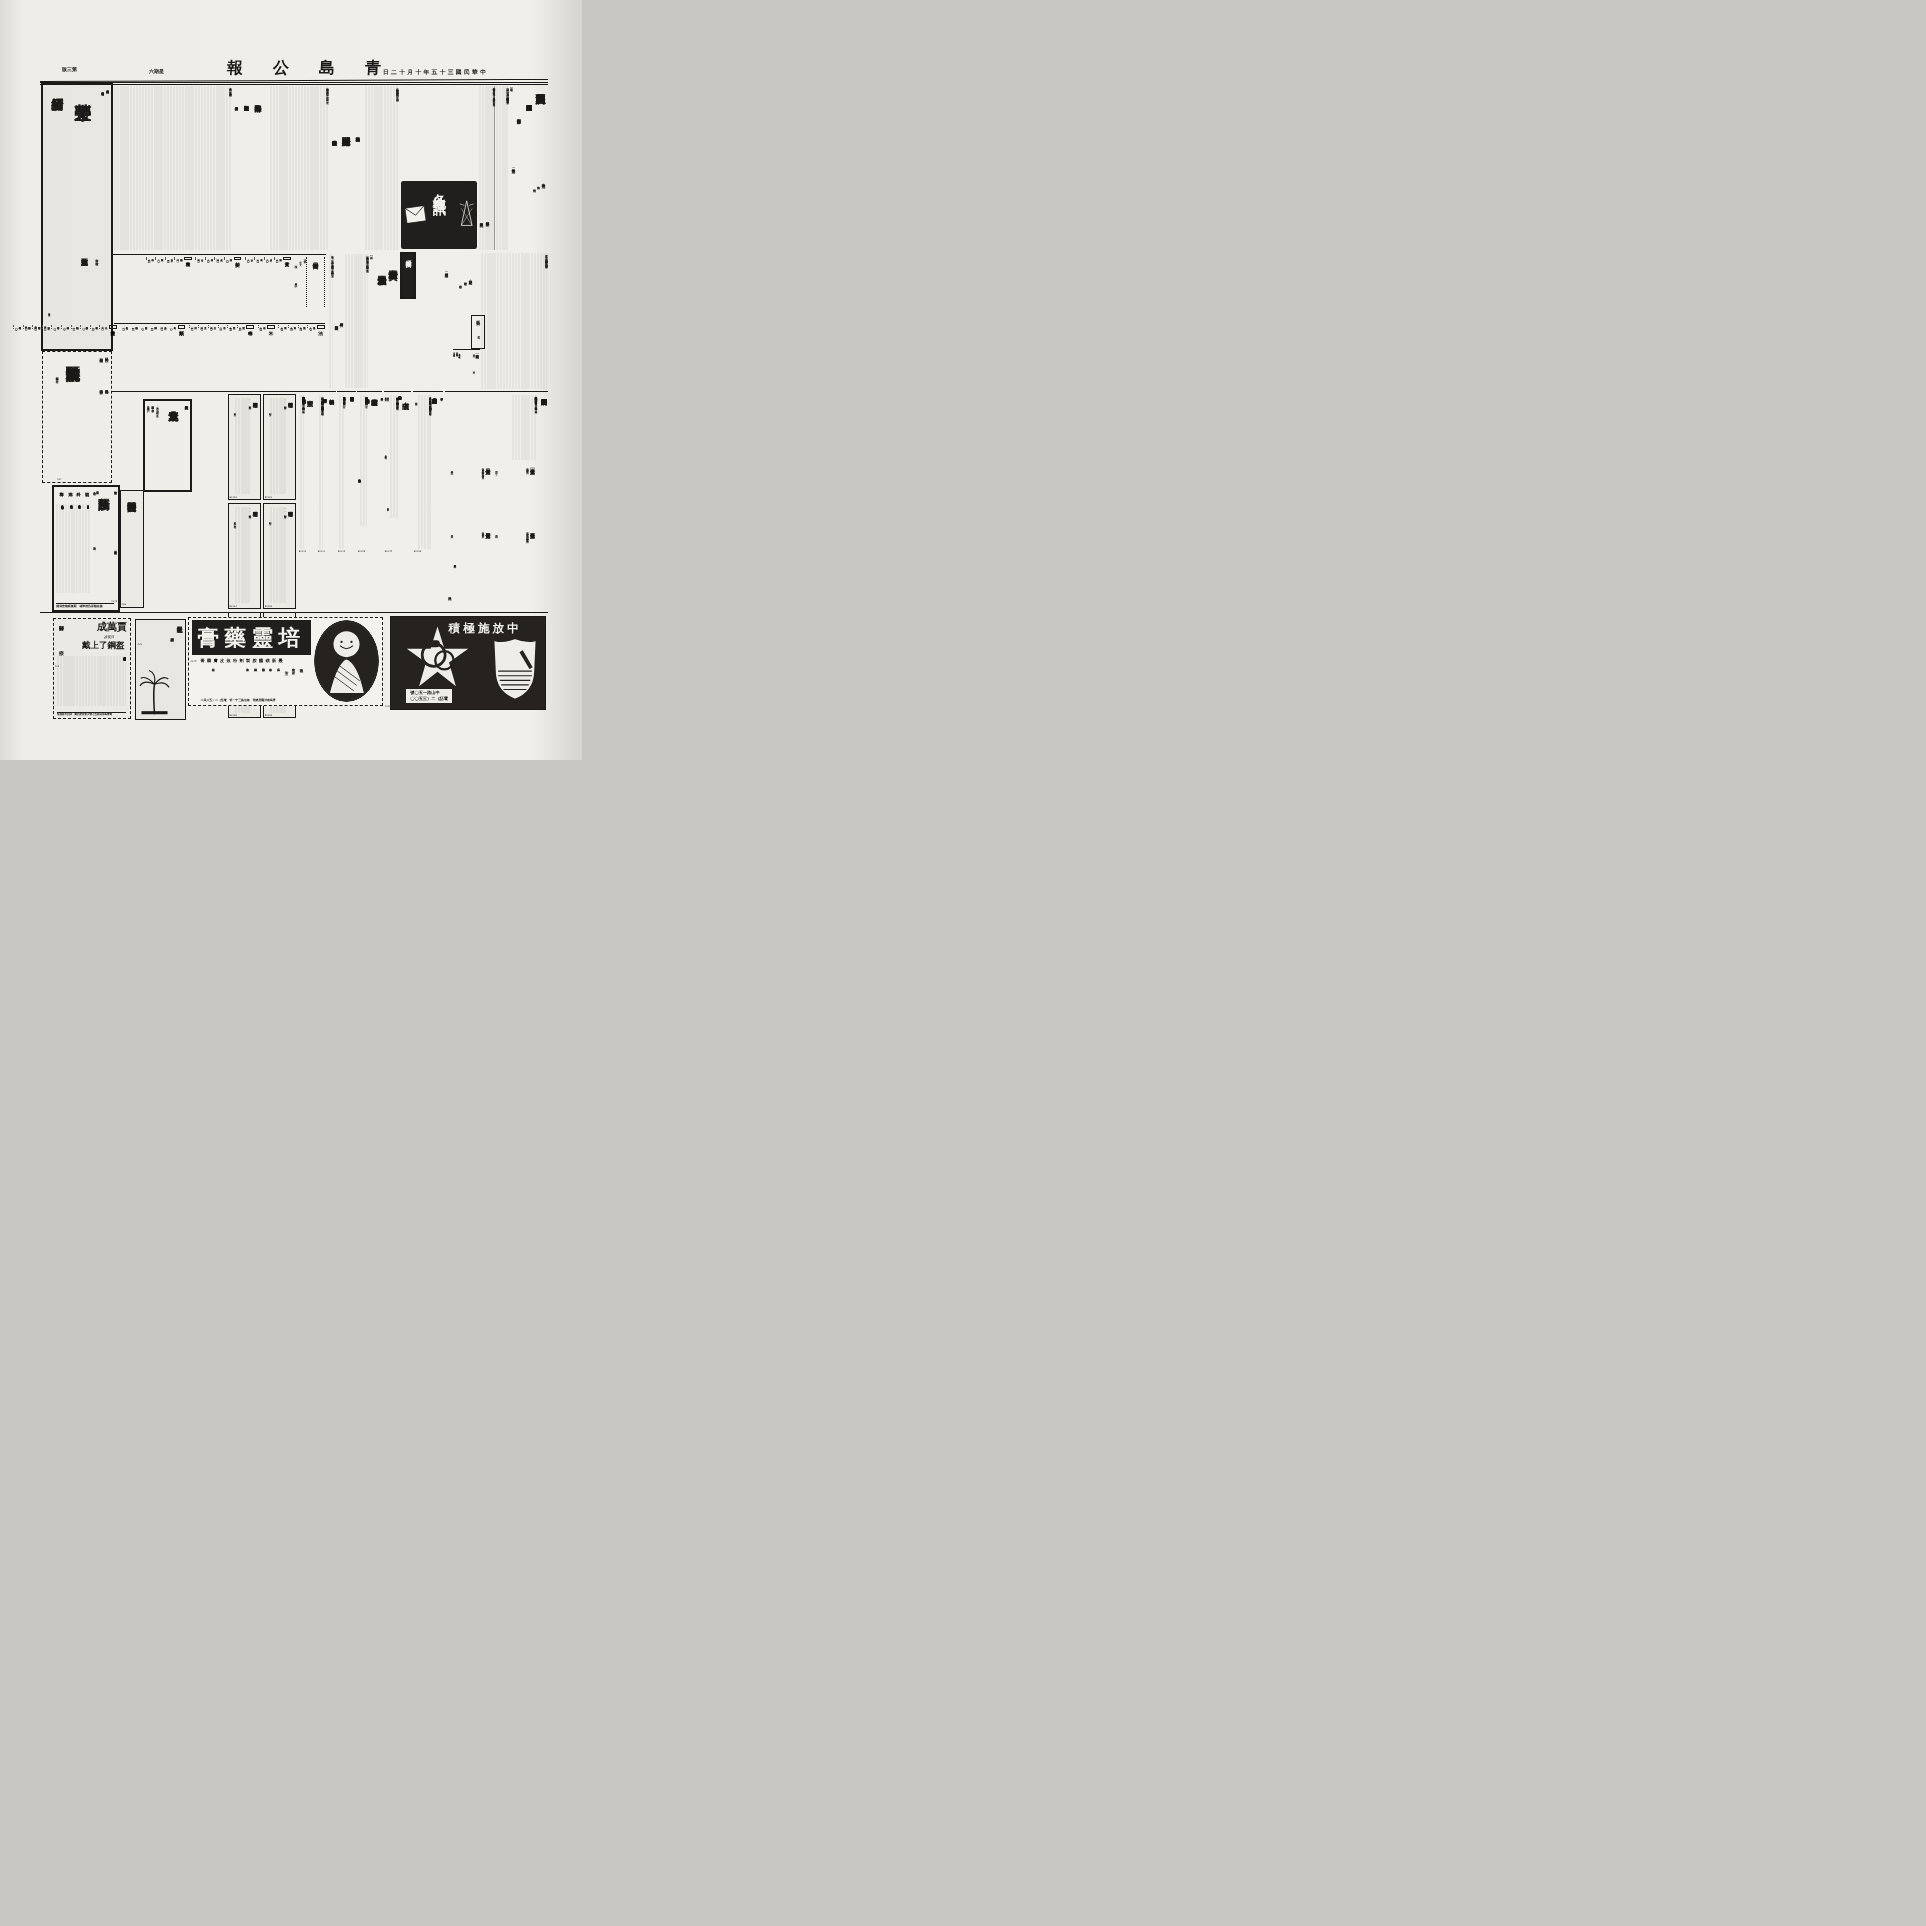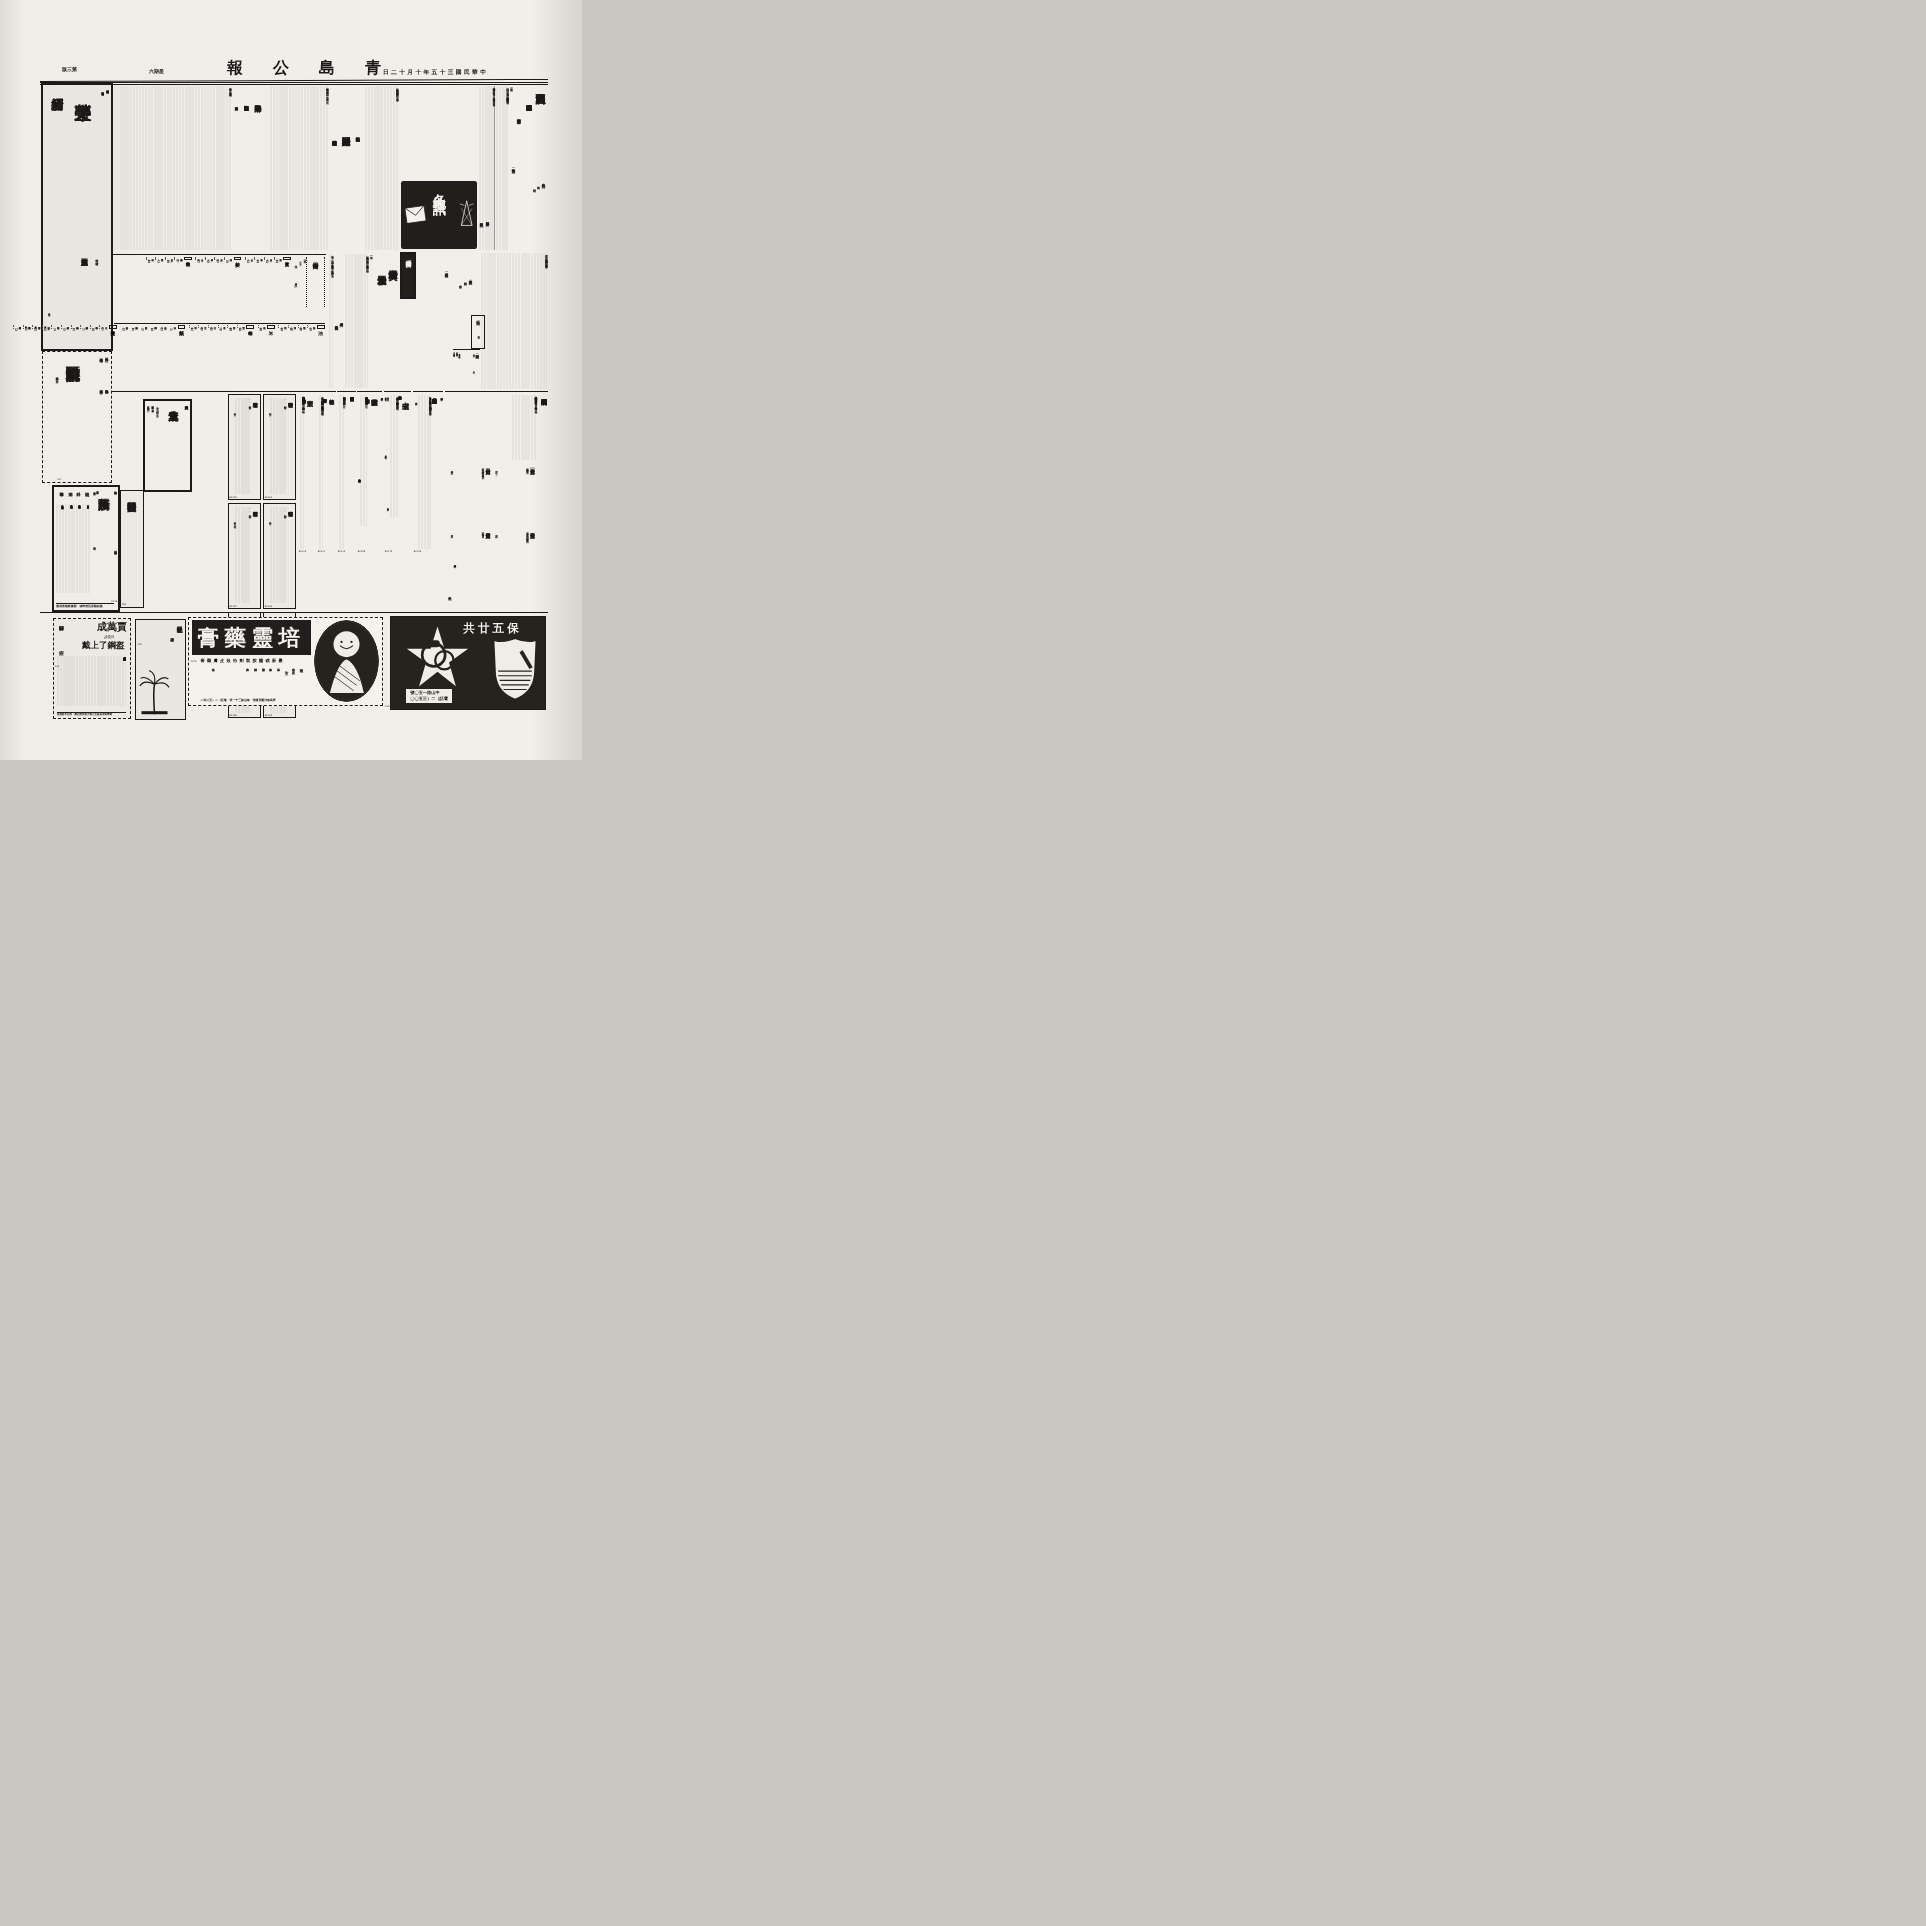--- a/index.html
+++ b/index.html
@@ -576,21 +576,21 @@
       <polygon points="90,4 108,62 170,62 120,98 138,160 90,122 42,160 60,98 10,62 72,62" fill="#efede8"></polygon>
       <circle cx="80" cy="78" r="30" fill="none" stroke="#26231f" stroke-width="7"></circle>
       <circle cx="108" cy="92" r="24" fill="none" stroke="#26231f" stroke-width="6"></circle>
       <rect x="62" y="40" width="34" height="18" rx="8" fill="#26231f"></rect>
     </svg>
     <svg width="46" height="65" viewBox="0 0 120 170" style="position:absolute;right:7px;top:19px;">
       <path d="M60 6 C90 18 112 14 116 10 L112 96 C110 134 86 156 60 166 C34 156 10 134 8 96 L4 10 C8 14 30 18 60 6 Z" fill="#efede8" stroke="#26231f" stroke-width="4"></path>
       <path d="M16 92 h88 M16 104 h88 M20 116 h80 M24 128 h72 M30 140 h60" stroke="#26231f" stroke-width="3"></path>
       <path d="M76 40 l26 44" stroke="#26231f" stroke-width="10"></path>
     </svg>
-    <div class="abs b serif" style="right:23px;top:3.9px;color:#f3f1ec;font-size:11.6px;letter-spacing:3.1px;text-shadow:0 0 1.2px #000;">共廿五保</div>
+    <div class="abs b serif" style="right:23px;top:3.9px;color:#f3f1ec;font-size:11.6px;letter-spacing:3.1px;text-shadow:0 0 1.2px #000;">積極施放中</div>
     <div class="abs" style="left:15.4px;bottom:6.2px;background:#efede8;padding:1.5px 3.9px;">
       <div class="ink b t11">號〇五一路山中</div>
       <div class="ink b t11">〇〇五三）二（話電</div>
     </div>
     <div class="abs code" style="left:-6.2px;bottom:1.5px;color:#3a3835;">A210</div>
   </div>
 
 </div>
 </div>
 

